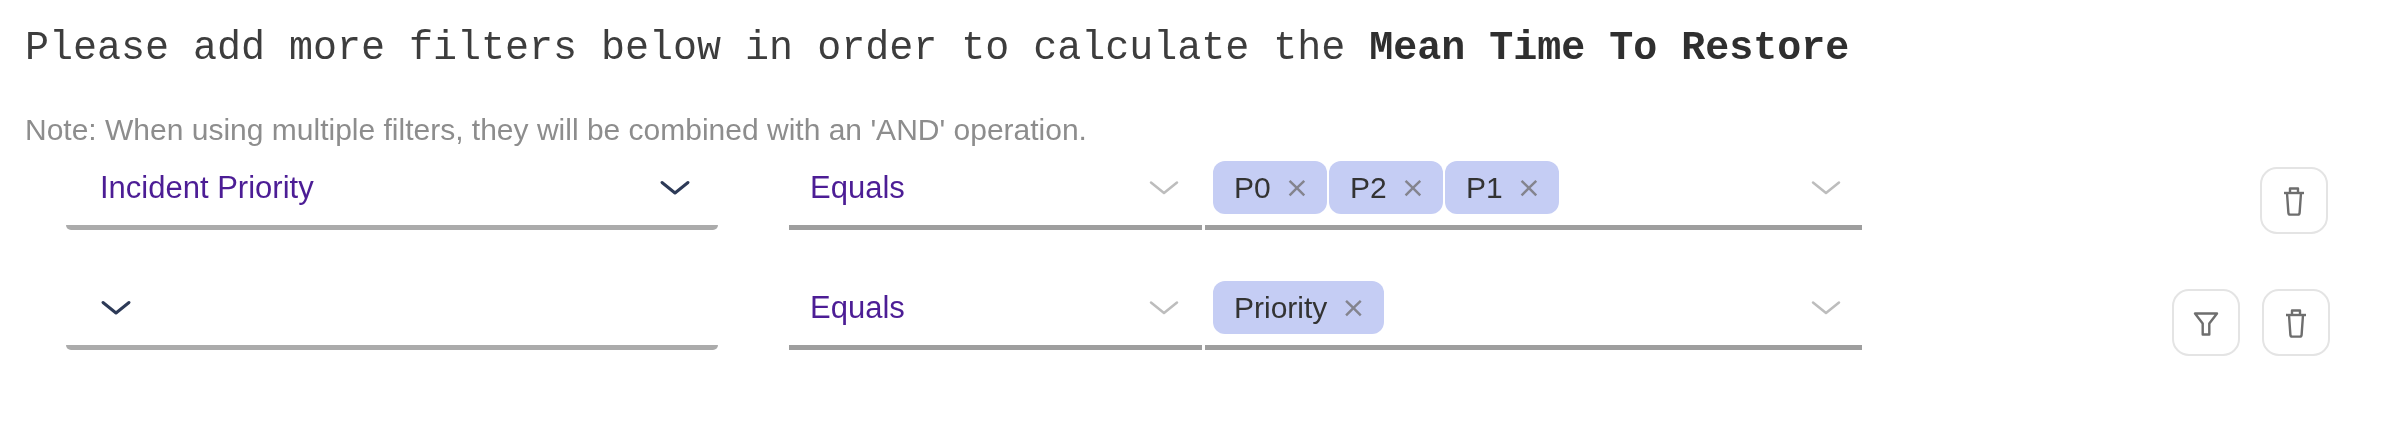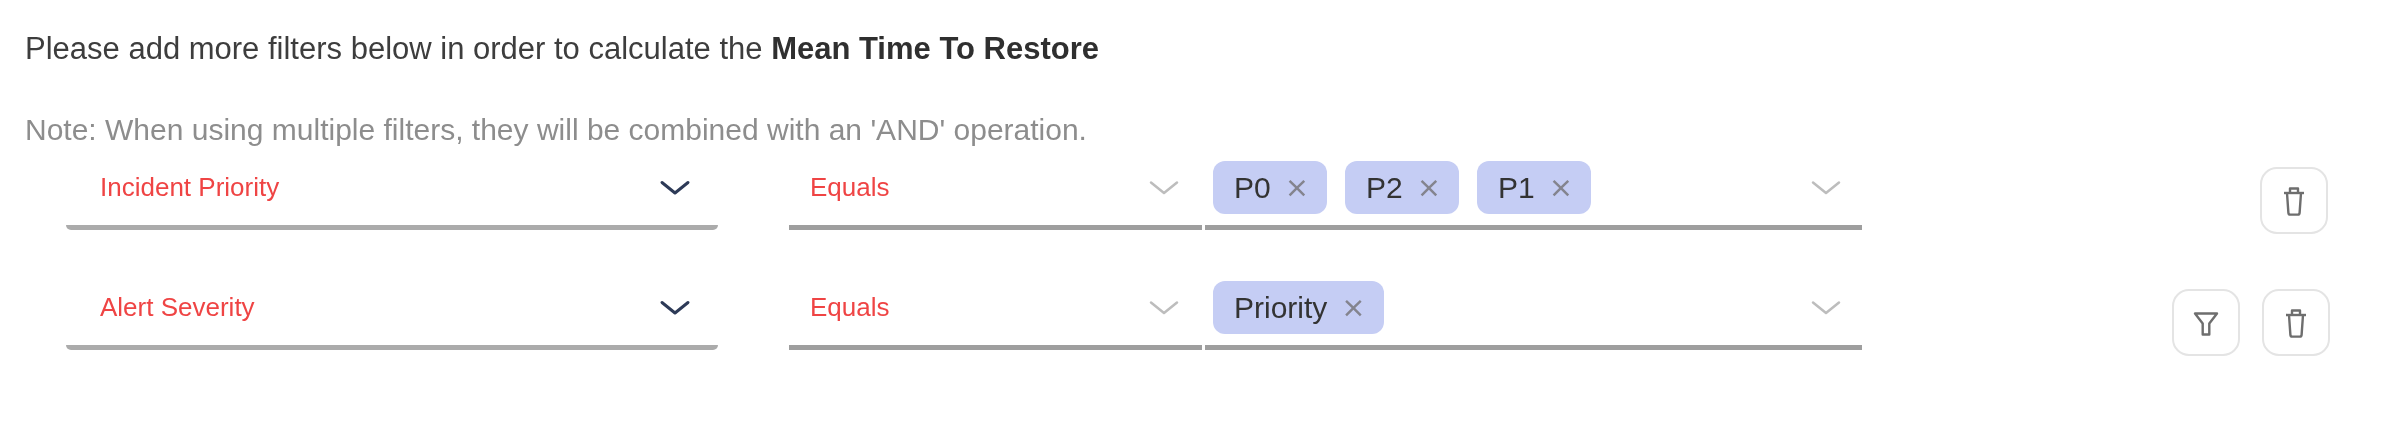--- a/index.html
+++ b/index.html
@@ -2,44 +2,44 @@
 <html><head>
 <meta charset="utf-8">
 <style>
   html,body{margin:0;padding:0;}
   body{
     width:2408px;height:442px;position:relative;background:#ffffff;
     font-family:"Liberation Sans", sans-serif;overflow:hidden;
   }
   
   .header-line1{
-    position:absolute;left:25px;top:30px;font-size:31px;line-height:38px;
-    color:#3d3d3d;white-space:pre;
+    position:absolute;left:25px;top:30px;font-size:40px;line-height:38px;
+    color:#3d3d3d;white-space:pre;font-family:Liberation Mono, monospace;
   }
   .header-line1 b{font-weight:700;color:#2f2f2f;}
   .header-note{
     position:absolute;left:25px;top:95px;font-size:30px;line-height:38px;
     color:#8d8d8d;white-space:pre;margin-top:16px;
   }
   
   .field{
     position:absolute;height:80px;box-sizing:border-box;
     display:flex;align-items:center;justify-content:space-between;
     border-bottom:5px solid #9e9e9e;cursor:pointer;background:transparent;
   }
   .row1 .field{top:150px;}
   .row2 .field{top:270px;}
   .field-1{left:66px;width:652px;padding:0 27px 0 34px;border-bottom-color:#ababab;border-radius:0 0 5px 5px;}
   .field-2{left:789px;width:413px;padding:0 22px 0 21px;}
   .field-3{left:1205px;width:657px;padding:0 20px 0 8px;}
   .field-label{
-    font-size:26px;color:#ef4444;white-space:nowrap;
+    font-size:31px;color:#4c1d95;white-space:nowrap;
   }
   .chev{flex:0 0 auto;display:block;}
-  .tags{display:flex;align-items:center;gap:18px;}
+  .tags{display:flex;align-items:center;gap:2px;}
   .tag{
     display:inline-flex;align-items:center;height:53px;padding:0 18px 0 21px;
     background:#c5cdf4;border-radius:12px;font-size:30px;color:#333333;
     white-space:nowrap;
   }
   .tag .tag-x{
     margin-left:14px;color:#84848e;font-size:29px;line-height:1;cursor:pointer;
     font-family:"DejaVu Sans", sans-serif;
   }
   
@@ -96,21 +96,20 @@
     <svg width="36" height="36" viewBox="0 0 36 36" fill="none" stroke="#6e6e6e" stroke-width="2.4" stroke-linejoin="round">
       <path d="M8 10 H28"></path>
         <path d="M14 10 V5.5 H22 V10"></path>
       <path d="M11 10 L12.4 29.8 Q12.55 31.6 14.3 31.6 H21.7 Q23.45 31.6 23.6 29.8 L25 10"></path>
     </svg>
   </button>
 </div>
 
 <div class="row2">
   <div class="field field-1">
-    <span class="field-label">Alert Severity</span>
     <svg class="chev" width="32" height="16" viewBox="0 0 32 16" fill="none">
         <polyline points="3,2.5 16,13 29,2.5" stroke="#2d3a57" stroke-width="3" stroke-linecap="round" stroke-linejoin="round"></polyline>
       </svg>
   </div>
   <div class="field field-2">
     <span class="field-label">Equals</span>
     <svg class="chev" width="32" height="16" viewBox="0 0 32 16" fill="none">
         <polyline points="3,2.5 16,13 29,2.5" stroke="#bdbdbd" stroke-width="2.5" stroke-linecap="round" stroke-linejoin="round"></polyline>
       </svg>
   </div>

